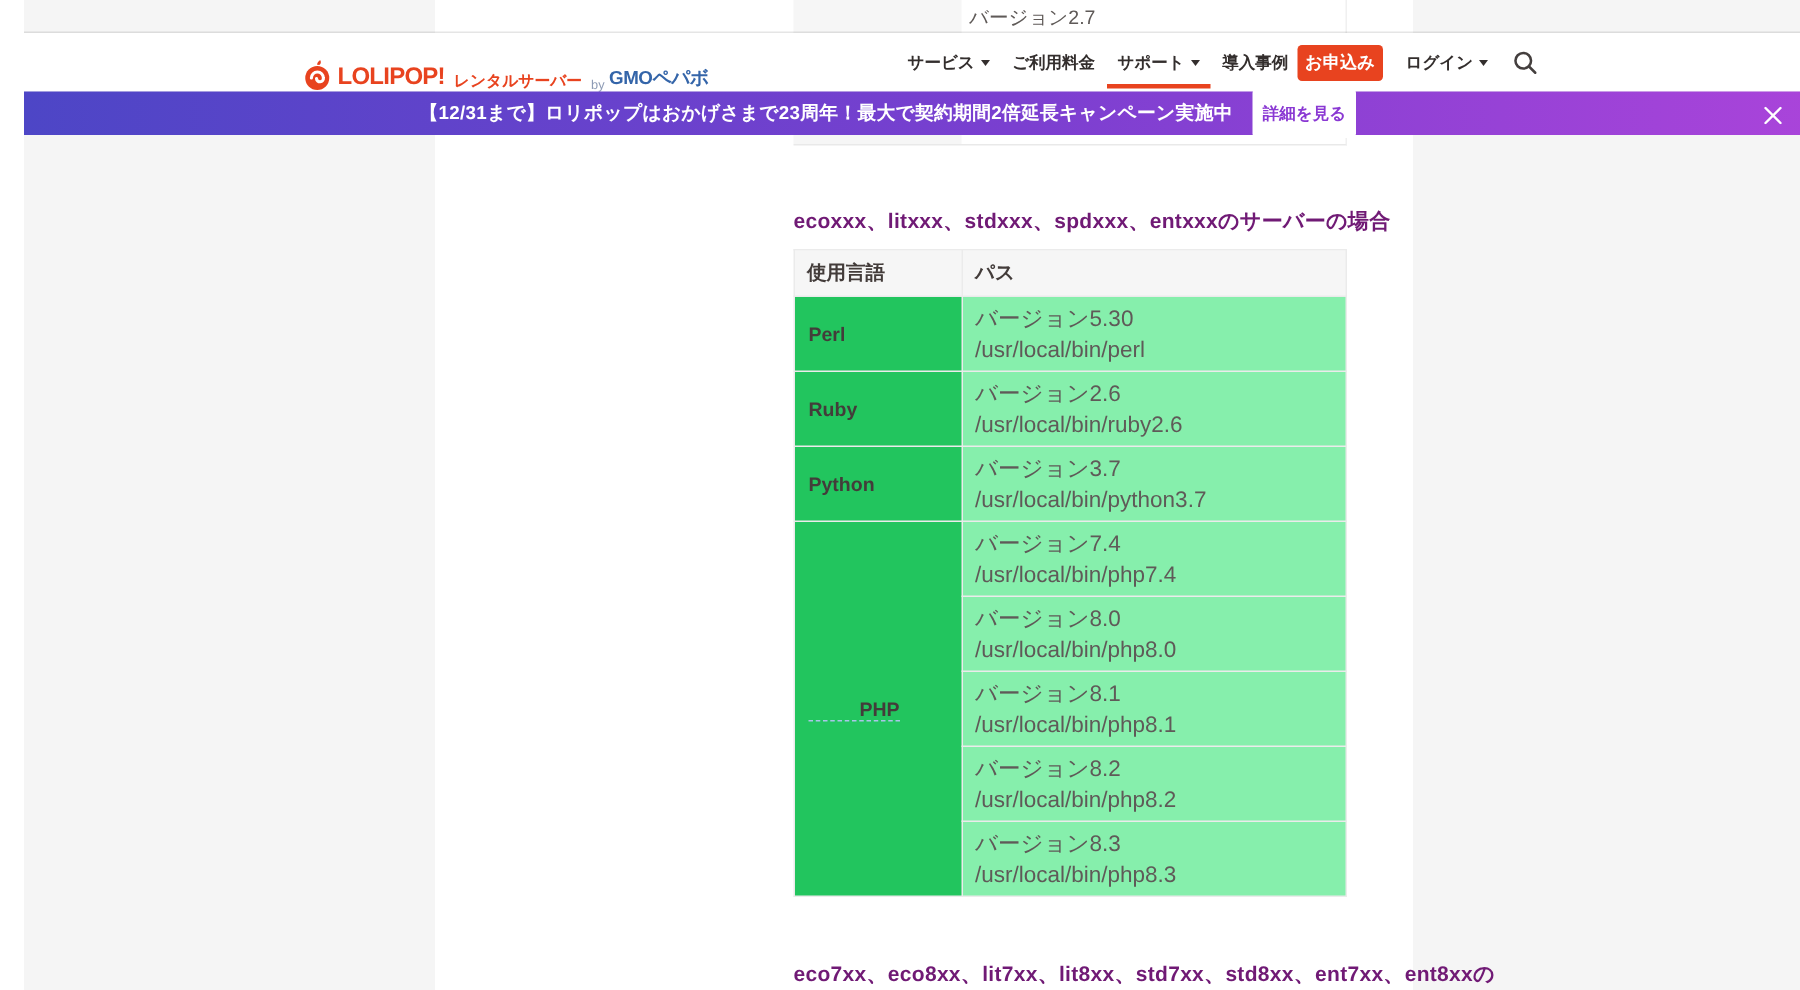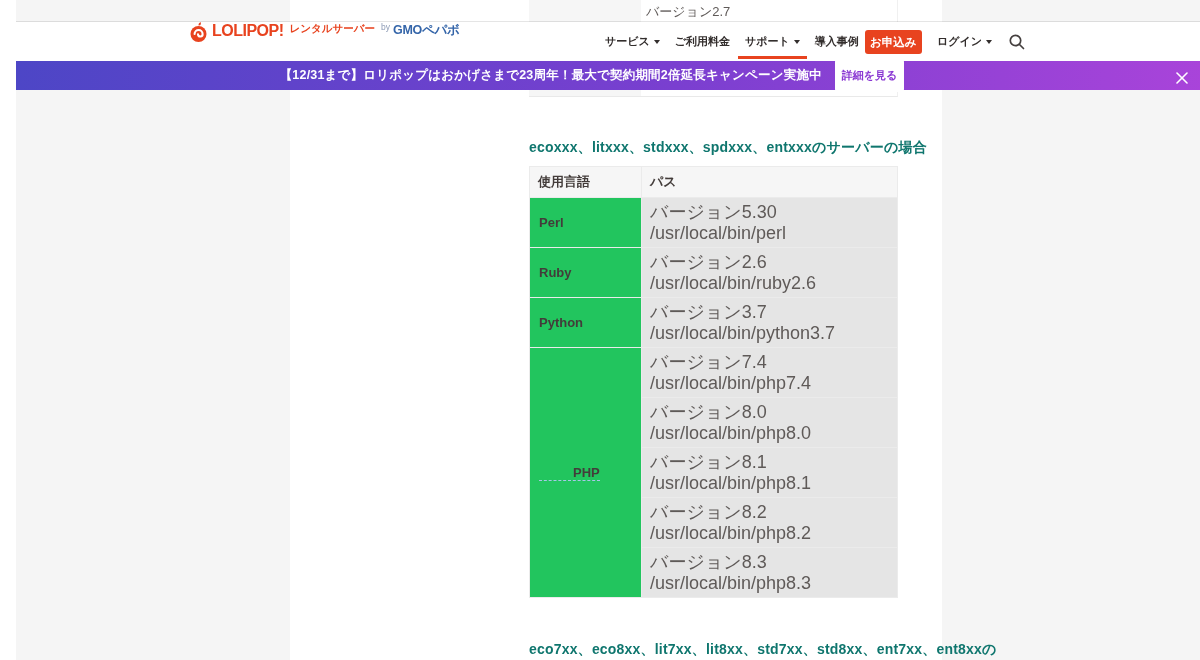--- a/index.html
+++ b/index.html
@@ -9,36 +9,36 @@
   .viewport { position:relative; width:1200px; height:660px; background:#f5f5f5; overflow:hidden;margin-left:16px; }
 
   
   .content-col { position:absolute; left:274px; top:0; width:652px; height:660px; background:#ffffff; }
 
   .top-fragment { position:absolute; left:239px; top:0; width:369px; height:97px;
                   border-bottom:1px solid #e9e9e9; border-right:1px solid #f0f0f0; background:#fff; }
   .tf-left { position:absolute; left:0; top:0; width:112px; height:96px; background:#f6f6f6; }
   .tf-text { position:absolute; left:117px; top:1px; font-size:13px; line-height:21px; color:#5f5a58; }
 
-  .section-title { position:absolute; left:239px; font-size:14px; font-weight:bold; color:#0f766e; letter-spacing:.2px; white-space:nowrap; }
+  .section-title { position:absolute; left:239px; font-size:14px; font-weight:bold; color:#701a75; letter-spacing:.2px; white-space:nowrap; }
   .t1 { top:139px; }
   .t2 { top:641px; }
 
   .path-table { position:absolute; left:239px; top:166px; width:369px; border-collapse:collapse; table-layout:fixed; }
   .path-table th, .path-table td { border:1px solid #ebebeb; }
   .path-table th { background:#f6f6f6; text-align:left; font-size:13px; font-weight:bold; color:#433c3a; padding:6px 8px; }
   .col-lang { width:112px; }
   .lang-cell { background:#22c55e; font-weight:bold; font-size:13px; color:#433c3a; padding:4px 9px; vertical-align:middle; }
-  .path-cell { background:#e5e5e5; padding:3.5px 8px; font-size:18px; line-height:21px; color:#5f5a58; }
+  .path-cell { background:#86efac; padding:3.5px 8px; font-size:15px; line-height:21px; color:#5f5a58; }
   .term-link { color:#433c3a; text-decoration:none; border-bottom:1px dashed #a9c6e8; cursor:pointer;padding-left:34px; }
 
   
   .site-header { position:absolute; left:0; top:22px; width:1200px; height:39px; background:#ffffff; z-index:10;
                  box-shadow:0 -1px 0 rgba(0,0,0,0.10), 0 1px 2px rgba(0,0,0,0.05); }
-  .logo { position:absolute; left:174px; top:0; height:100%; display:flex; align-items:flex-start; cursor:pointer; text-decoration:none; }
+  .logo { position:absolute; left:187px; top:0; height:100%; display:flex; align-items:flex-end; cursor:pointer; text-decoration:none; }
   .logo-main { font-size:16px; font-weight:bold; color:#e8431f; letter-spacing:-0.5px; margin-left:5px; }
   .logo-sub  { font-size:10.5px; font-weight:bold; color:#e8431f; margin-left:6px; }
   .logo-by   { font-size:8.5px; color:#8d9bb5; margin-left:6px; }
   .logo-gmo  { font-size:12.5px; font-weight:bold; color:#3465a9; margin-left:3px; letter-spacing:-0.3px; }
 
   .main-nav { position:absolute; left:589px; top:0; height:100%; display:flex; align-items:center; gap:15px; }
   .nav-item { position:relative; display:flex; align-items:center; height:100%; font-size:11px; font-weight:bold;
               color:#332e2d; text-decoration:none; cursor:pointer; white-space:nowrap; }
   .nav-item.active::after { content:""; position:absolute; left:-7px; right:-7px; bottom:2px; height:3px; background:#e8431f; }
   .caret { display:inline-block; width:0; height:0; margin-left:4px;

